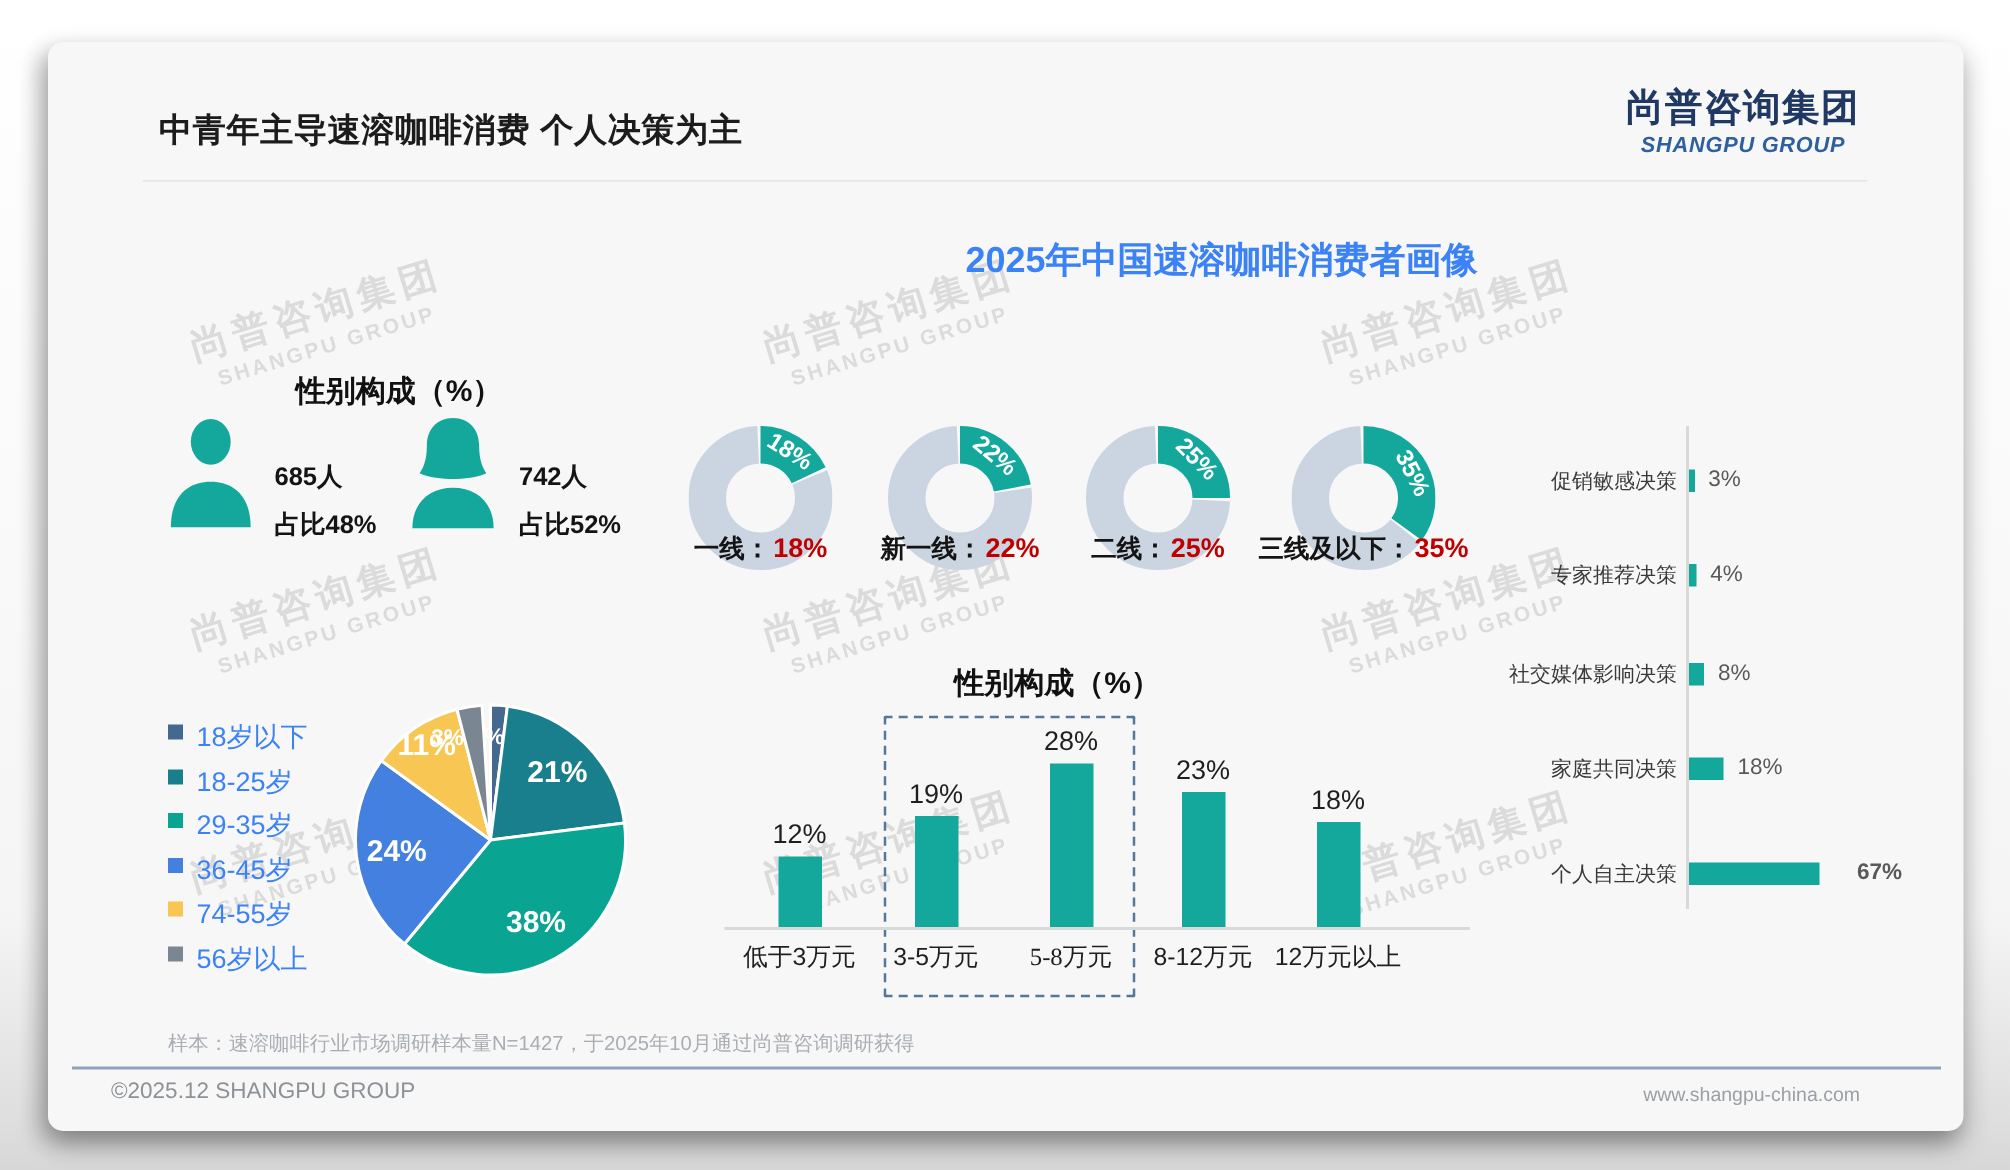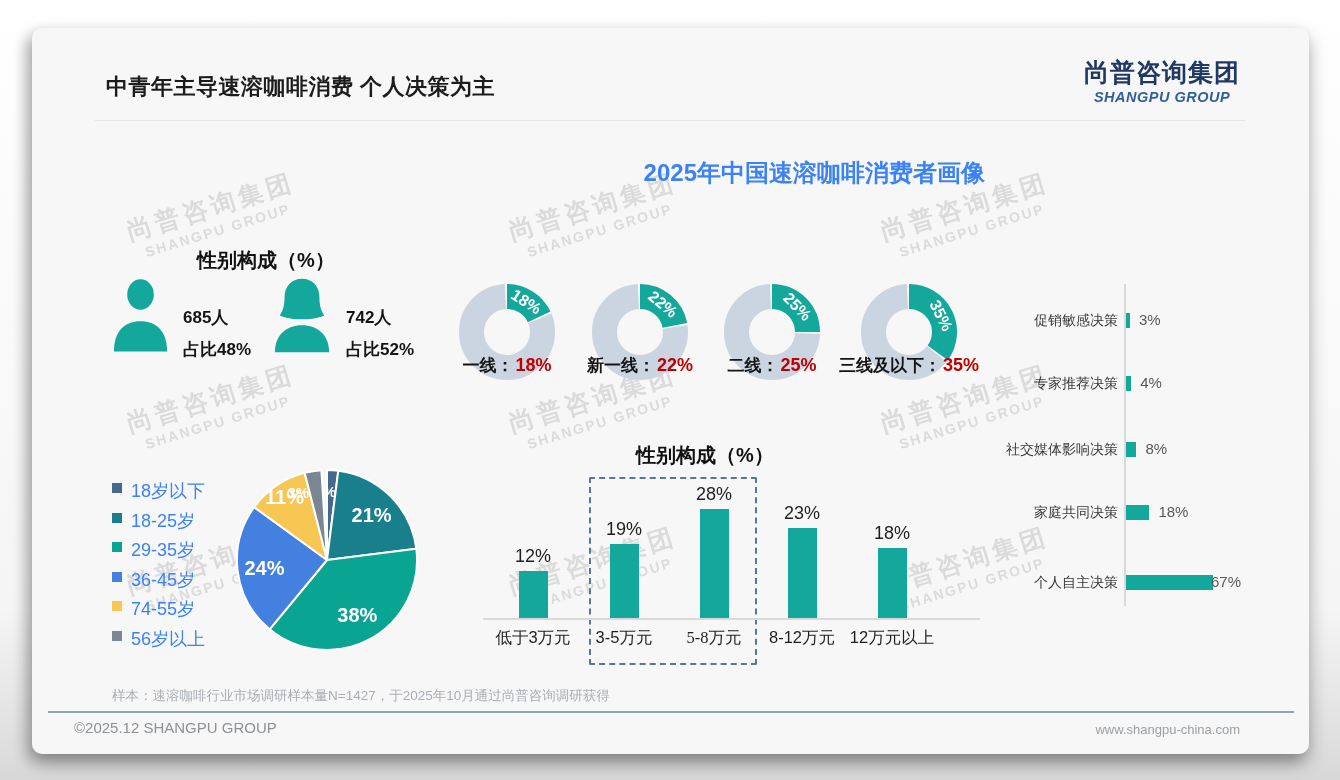--- a/index.html
+++ b/index.html
@@ -172,21 +172,21 @@
       <div class="dc-bar" style="left: 126px; top: 91.5px; width: 5.2px; background: rgb(20, 168, 157);"></div>
       <div class="dc-val" style="left: 140.2px; top: 90px;">4%</div>
       <div class="dc-label" style="top: 156px;">社交媒体影响决策</div>
       <div class="dc-bar" style="left: 126px; top: 157.5px; width: 10.4px; background: rgb(20, 168, 157);"></div>
       <div class="dc-val" style="left: 145.4px; top: 156px;">8%</div>
       <div class="dc-label" style="top: 219px;">家庭共同决策</div>
       <div class="dc-bar" style="left: 126px; top: 220.5px; width: 23.4px; background: rgb(20, 168, 157);"></div>
       <div class="dc-val" style="left: 158.4px; top: 219px;">18%</div>
       <div class="dc-label" style="top: 289px;">个人自主决策</div>
       <div class="dc-bar" style="left: 126px; top: 290.5px; width: 87.1px; background: rgb(20, 168, 157);"></div>
-      <div class="dc-val" style="left: 211px; top: 289px;">67%</div>
+      <div class="dc-val" style="left: 238px; top: 289px; font-weight: bold;">67%</div>
     </div>
 
   <div id="age-legend">
       <div class="legend-item" style="top: 479px;">
         <span class="legend-sq" style="background: rgb(68, 104, 142);"></span>
         <span class="legend-txt">18岁以下</span>
       </div>
       <div class="legend-item" style="top: 509px;">
         <span class="legend-sq" style="background: rgb(26, 127, 140);"></span>
         <span class="legend-txt">18-25岁</span>

